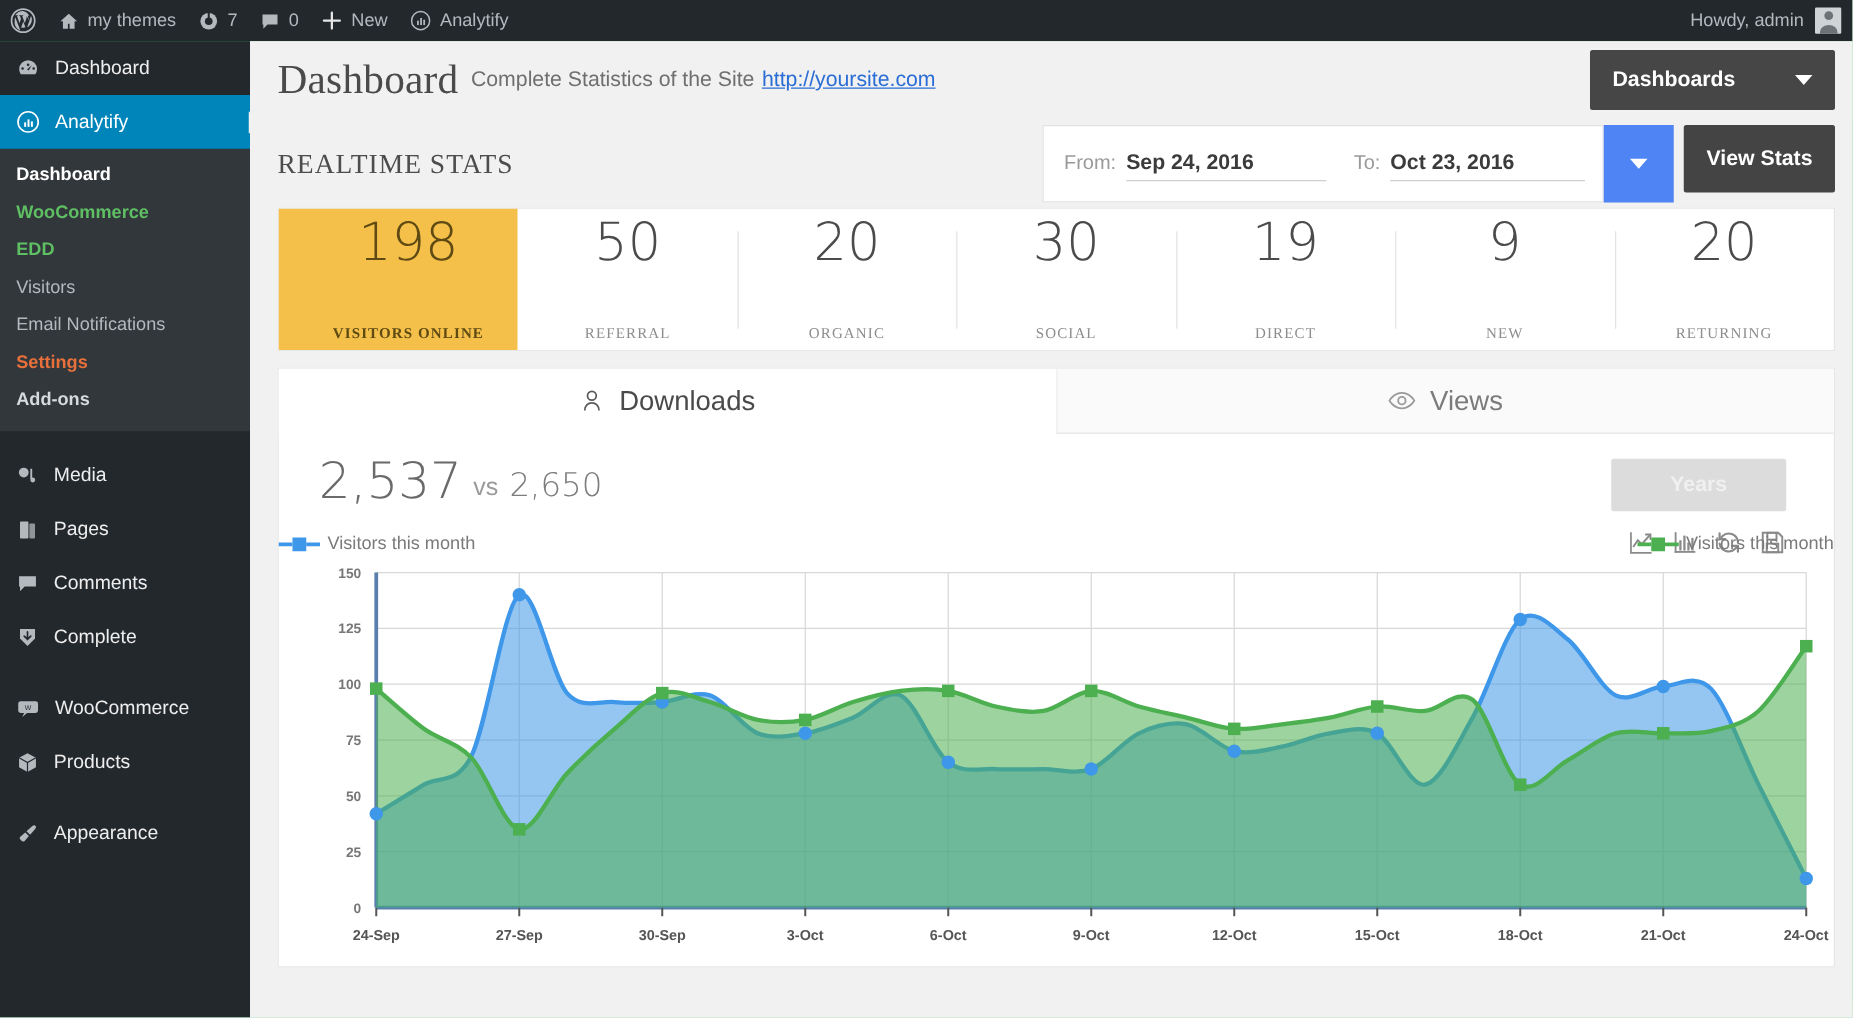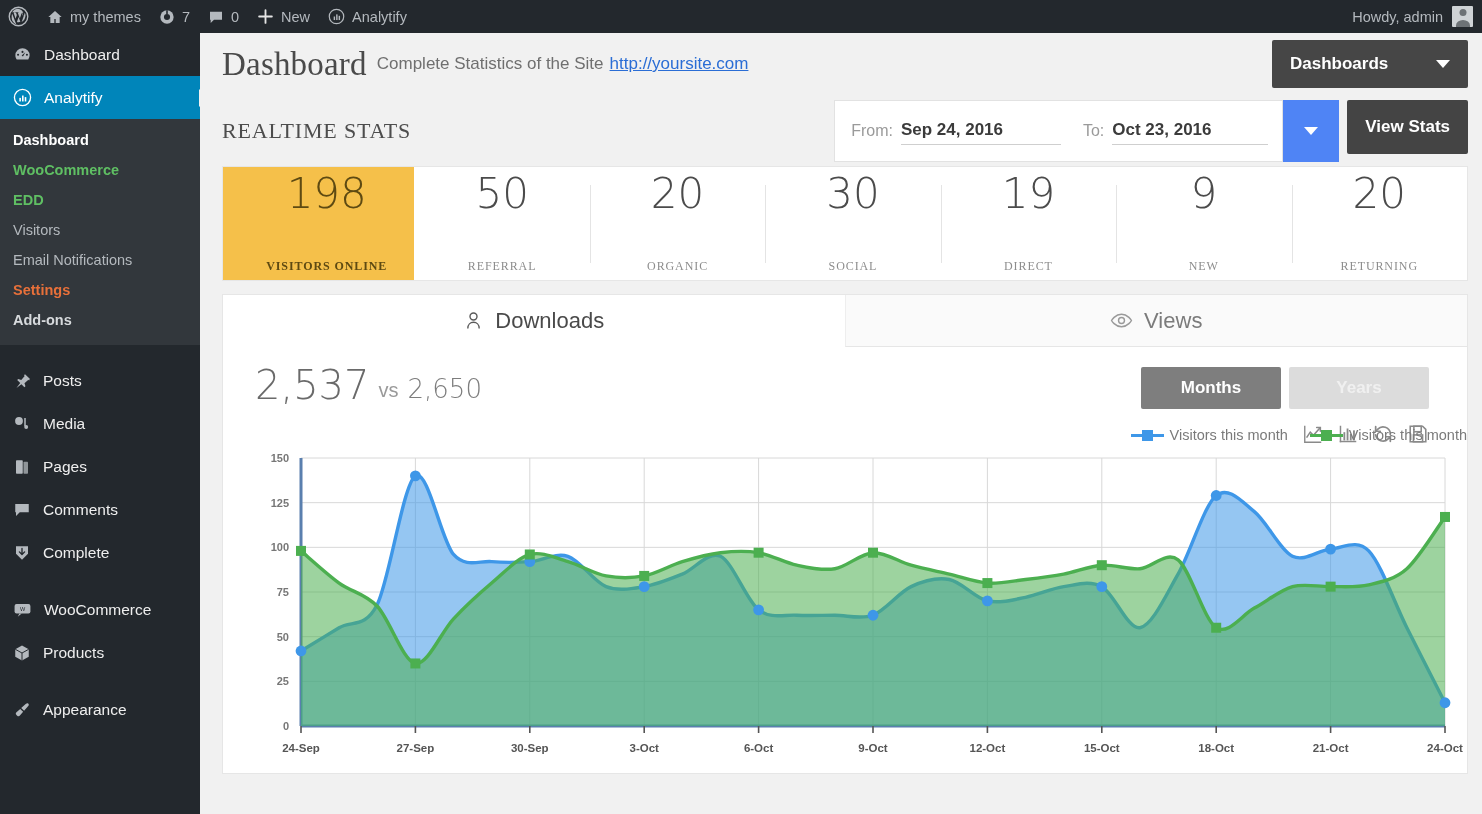--- a/index.html
+++ b/index.html
@@ -228,22 +228,22 @@
   .tgl.off { background: #dcdcdc; color: #f0f0f0; }
 
   .toolicons {
     position: absolute; right: 38px; top: 128px;
     display: flex; gap: 13px; color: #8a8a8a;
   }
   .toolicons svg { display: block; }
 
   .legend {
     position: absolute; left: 0; right: 0; top: 132px;
-    display: flex; justify-content: flex-end; align-items: center; gap: 22px;
-    font-size: 14.5px; color: #7a7a7a; padding-left: 23px;
+    display: flex; justify-content: space-between; align-items: center; gap: 22px;
+    font-size: 14.5px; color: #7a7a7a;
   }
   .lg { display: flex; align-items: center; gap: 6px; }
   .lg-mark { display: flex; align-items: center; }
   .lg-line { width: 11px; height: 3px; }
   .lg-box { width: 11px; height: 11px; }
 
   #chartwrap {
     position: absolute; left: 0; top: 155px; width: 1248px; height: 320px;
   }
 
@@ -346,28 +346,20 @@
       <div class="submenu-item" style="color:#5fbf63;font-weight:bold"><span>WooCommerce</span></div>
       <div class="submenu-item" style="color:#5fbf63;font-weight:bold"><span>EDD</span></div>
       <div class="submenu-item"><span>Visitors</span></div>
       <div class="submenu-item"><span>Email Notifications</span></div>
       <div class="submenu-item" style="color:#e8703a;font-weight:bold"><span>Settings</span></div>
       <div class="submenu-item" style="color:#d7dadd;font-weight:bold"><span>Add-ons</span></div>
     </div>
 
     <div class="menu-gap"></div>
 
-    <div class="menu-top">
-      <span class="ico">
-        <svg width="18" height="18" viewBox="0 0 24 24" fill="#b4b9be">
-            <path d="M16 3l-1.4 1.4 1 1L11 10.6 7 9.3 5.6 10.7l4 4-5 6.6 6.6-5 4 4 1.4-1.4-1.3-4 5.2-4.6 1 1L22.4 9z"></path>
-          </svg>
-      </span>
-      <span class="mlabel">Posts</span>
-    </div>
     <div class="menu-top">
       <span class="ico">
         <svg width="18" height="18" viewBox="0 0 24 24" fill="#b4b9be">
             <circle cx="8" cy="8" r="5.2"></circle>
             <rect x="15" y="4" width="2" height="11"></rect>
             <circle cx="17.6" cy="16" r="2.6"></circle>
           </svg>
       </span>
       <span class="mlabel">Media</span>
     </div>
@@ -516,23 +508,20 @@
         </div>
       </div>
 
       <div class="summary">
         <span class="sum-main">2,537</span>
         <span class="sum-vs">vs</span>
         <span class="sum-prev">2,650</span>
       </div>
 
       <div class="toggles">
-        <div class="tgl on">
-          <span>Months</span>
-        </div>
         <div class="tgl off">
           <span>Years</span>
         </div>
       </div>
 
       <div class="toolicons">
         <span>
           <svg width="22" height="22" viewBox="0 0 24 24" fill="none" stroke="#8a8a8a" stroke-width="1.7">
               <path d="M3 3v18h18" stroke-width="1.5"></path>
               <path d="M5 16l4-6 3.5 3.5L20 5"></path>

